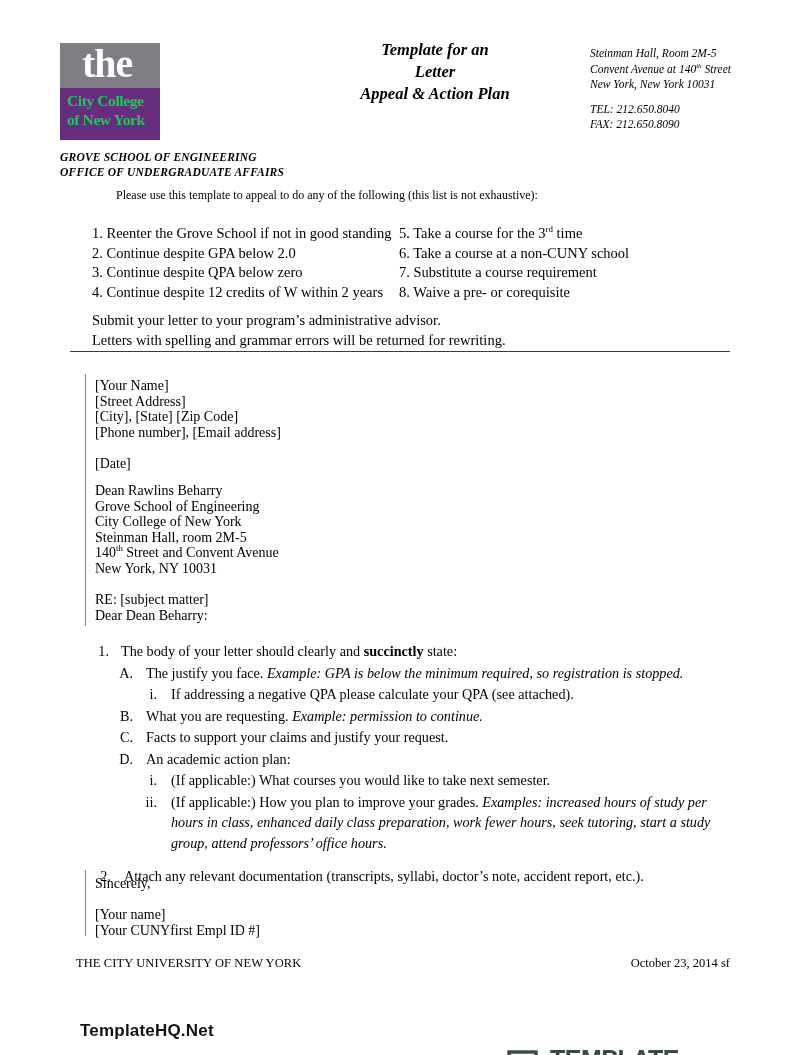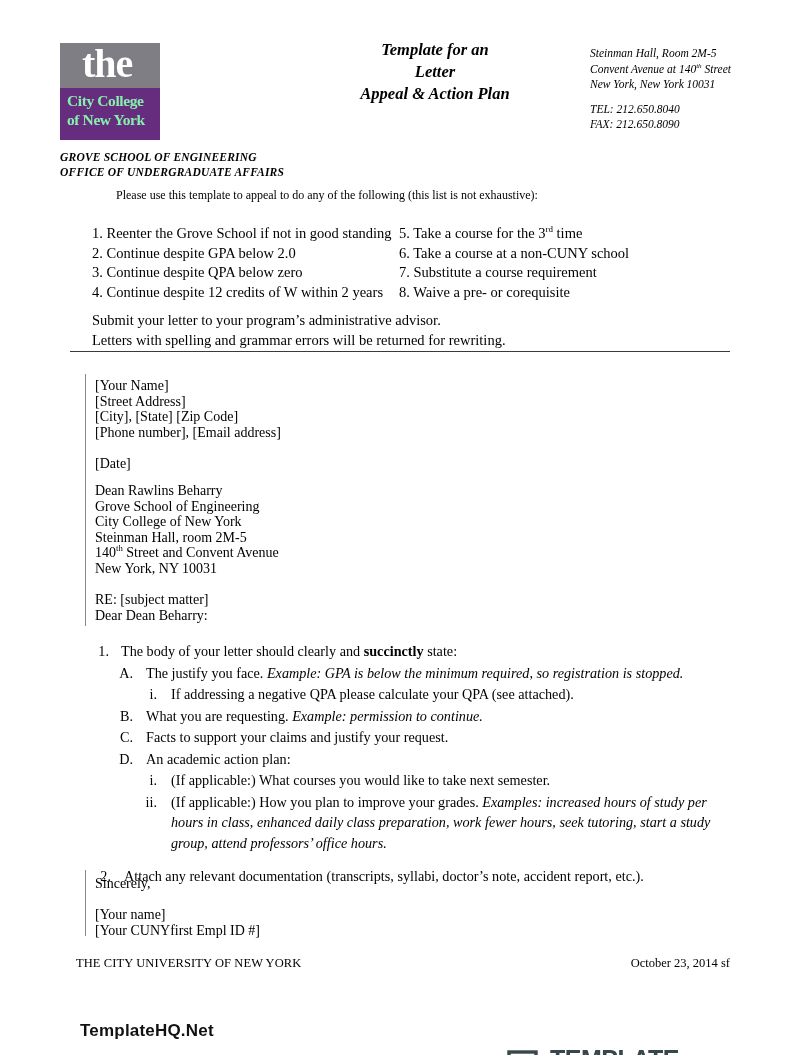--- a/index.html
+++ b/index.html
@@ -53,21 +53,21 @@
     color: #ffffff;
     font-family: "Liberation Serif", "DejaVu Serif", serif;
     font-size: 40px;
     font-weight: bold;
     letter-spacing: -1px;
     line-height: 52px;
   }
   .logo-l1, .logo-l2 {
     position: absolute;
     left: 7px;
-    color: #86efac;
+    color: #22c55e;
     font-family: "Liberation Serif", "DejaVu Serif", serif;
     font-weight: bold;
     font-size: 15.5px;
     letter-spacing: -0.4px;
     white-space: nowrap;
   }
   .logo-l1 { top: 4px; }
   .logo-l2 { top: 23px; }
 
   .header-title {

